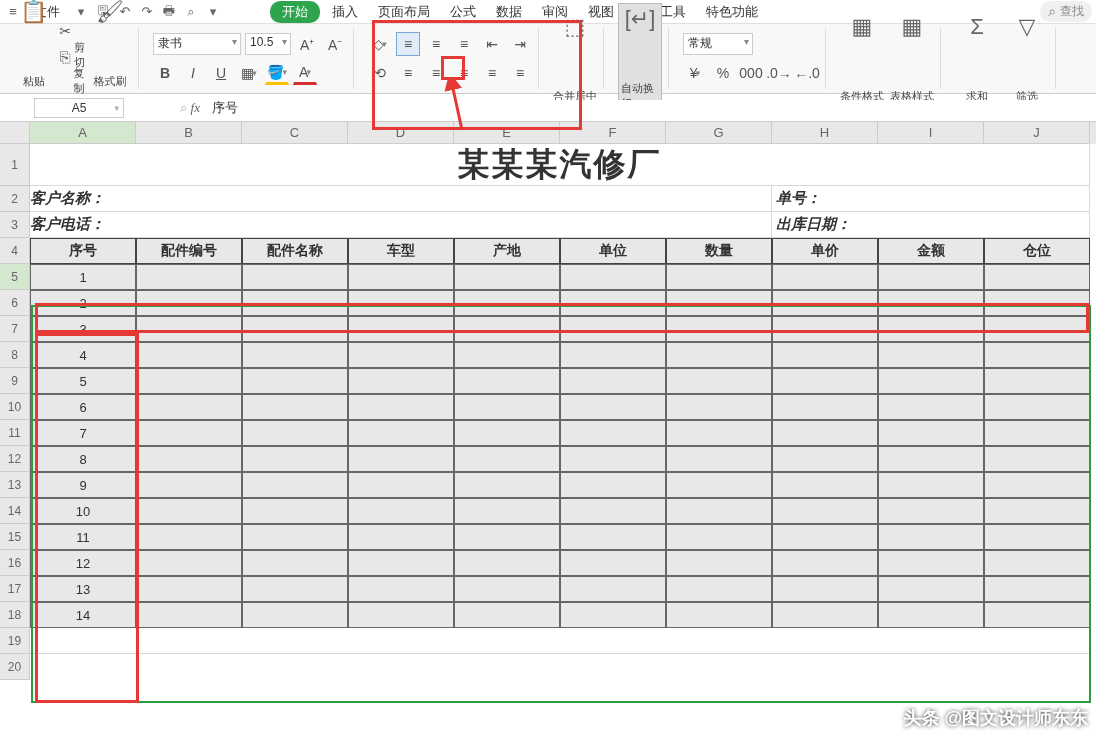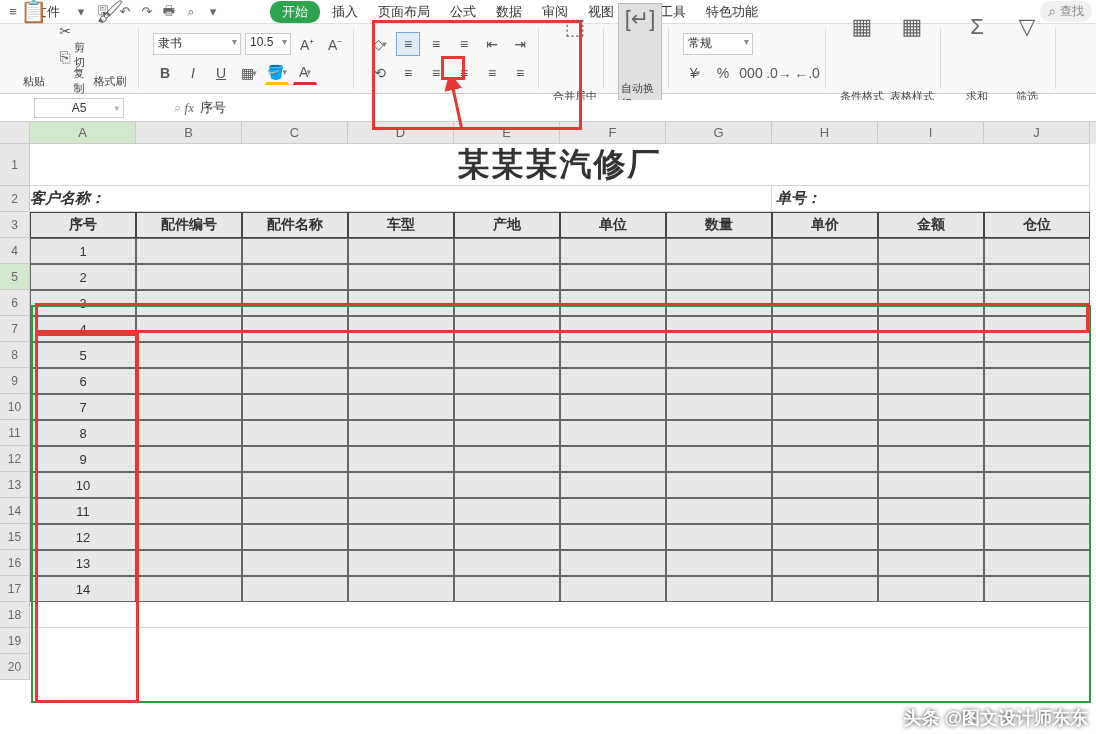--- a/index.html
+++ b/index.html
@@ -28,21 +28,21 @@
 .font-size { width: 46px; }
 .drop-arrow { font-size: 9px; color: #888; margin-left: -2px; }
 
 
 .redbox { position: absolute; border: 3px solid #e53935; pointer-events: none; z-index: 50; }
 .redbox1 { left: 372px; top: 20px; width: 210px; height: 110px; }
 .redbox2 { left: 441px; top: 56px; width: 24px; height: 24px; }
 .red-arrow { position: absolute; z-index: 55; pointer-events: none; }
 
 
-.fbar { display: flex; height: 28px; border-bottom: 1px solid #ccc; align-items: center; background: #fff; padding: 0 4px; gap: 0; }
+.fbar { display: flex; height: 28px; border-bottom: 1px solid #ccc; align-items: center; background: #fff; padding: 0 4px; gap: 6px; }
 .namebox { width: 90px; border: 1px solid #ccc; height: 20px; display: flex; align-items: center; justify-content: center; font-size: 12px; margin-left: 30px; position: relative; }
 .namebox::after { content: "▾"; position: absolute; right: 4px; color: #aaa; font-size: 9px; }
 .fbar .fx { font-style: italic; font-family: serif; font-size: 13px; color: #666; margin-left: 50px; }
 .fbar .fx::before { content: "⌕ "; font-style: normal; color: #aaa; }
 .formula-input { flex: 1; border: none; outline: none; font-size: 13px; padding-left: 6px; color: #333; }
 
 
 .sheet { position: relative; }
 .corner { position: absolute; left: 0; top: 0; width: 30px; height: 22px; background: #e8e8e8; border-right: 1px solid #ccc; border-bottom: 1px solid #ccc; }
 .colhead { position: absolute; left: 30px; top: 0; right: 0; height: 22px; display: flex; background: #e8e8e8; }
@@ -264,20 +264,24 @@
     <div class="crow row1">
         <div class="cell title-cell">某某某汽修厂</div>
       </div>
 
 
     <div class="crow">
       <div class="cell info-cell-l">客户名称：</div>
       <div class="cell info-cell-r">单号：</div>
     </div>
 
+    <div class="crow">
+      <div class="cell info-cell-l">客户电话：</div>
+      <div class="cell info-cell-r">出库日期：</div>
+    </div>
 
     <div class="crow hdr" id="hdrrow">
         <div class="cell" style="width: 106px;">序号</div>
         <div class="cell" style="width: 106px;">配件编号</div>
         <div class="cell" style="width: 106px;">配件名称</div>
         <div class="cell" style="width: 106px;">车型</div>
         <div class="cell" style="width: 106px;">产地</div>
         <div class="cell" style="width: 106px;">单位</div>
         <div class="cell" style="width: 106px;">数量</div>
         <div class="cell" style="width: 106px;">单价</div>

